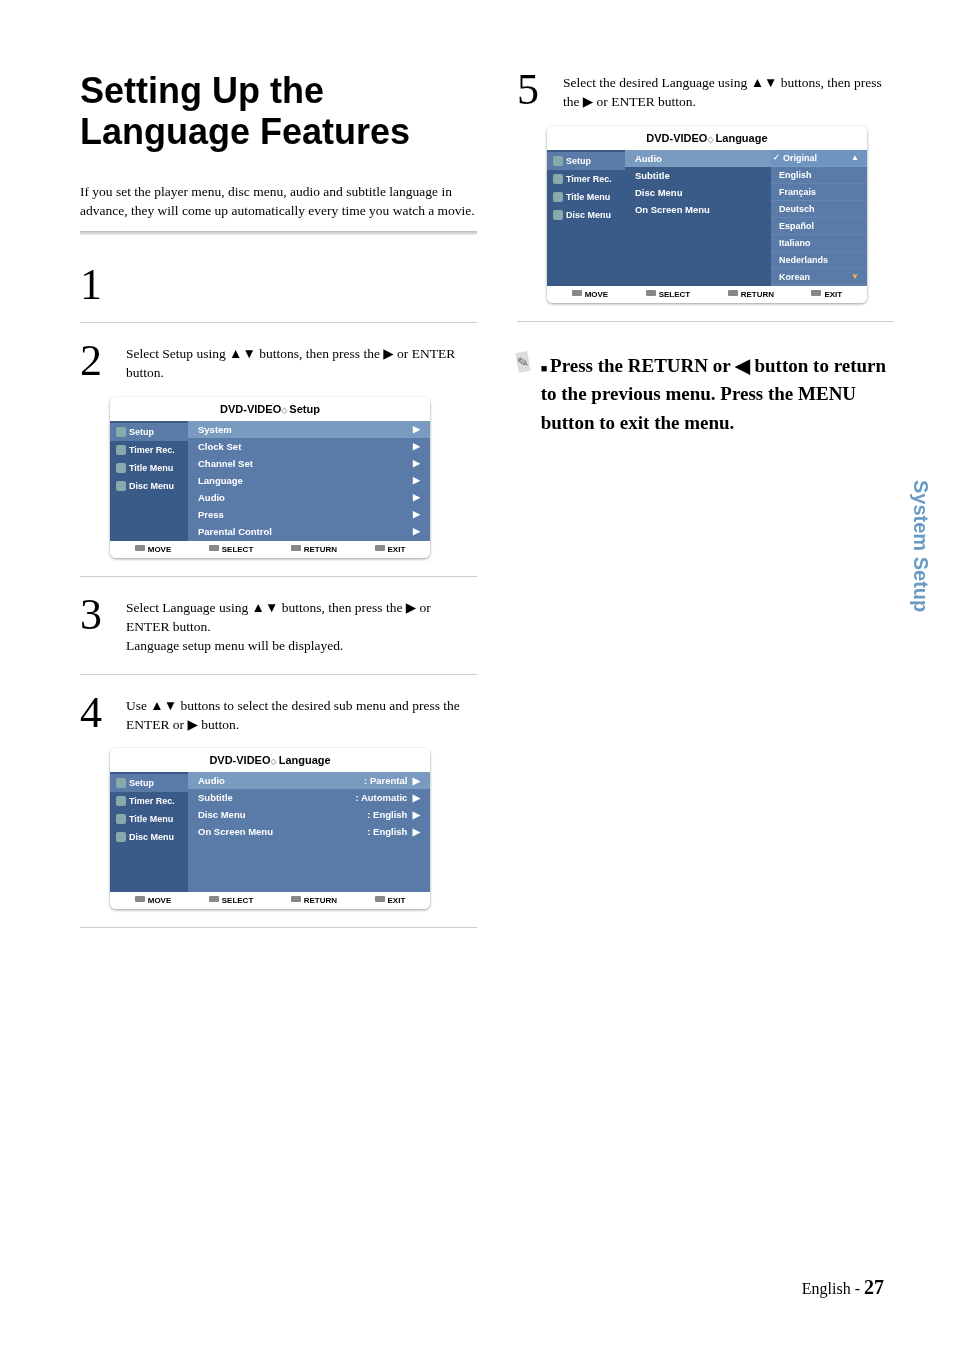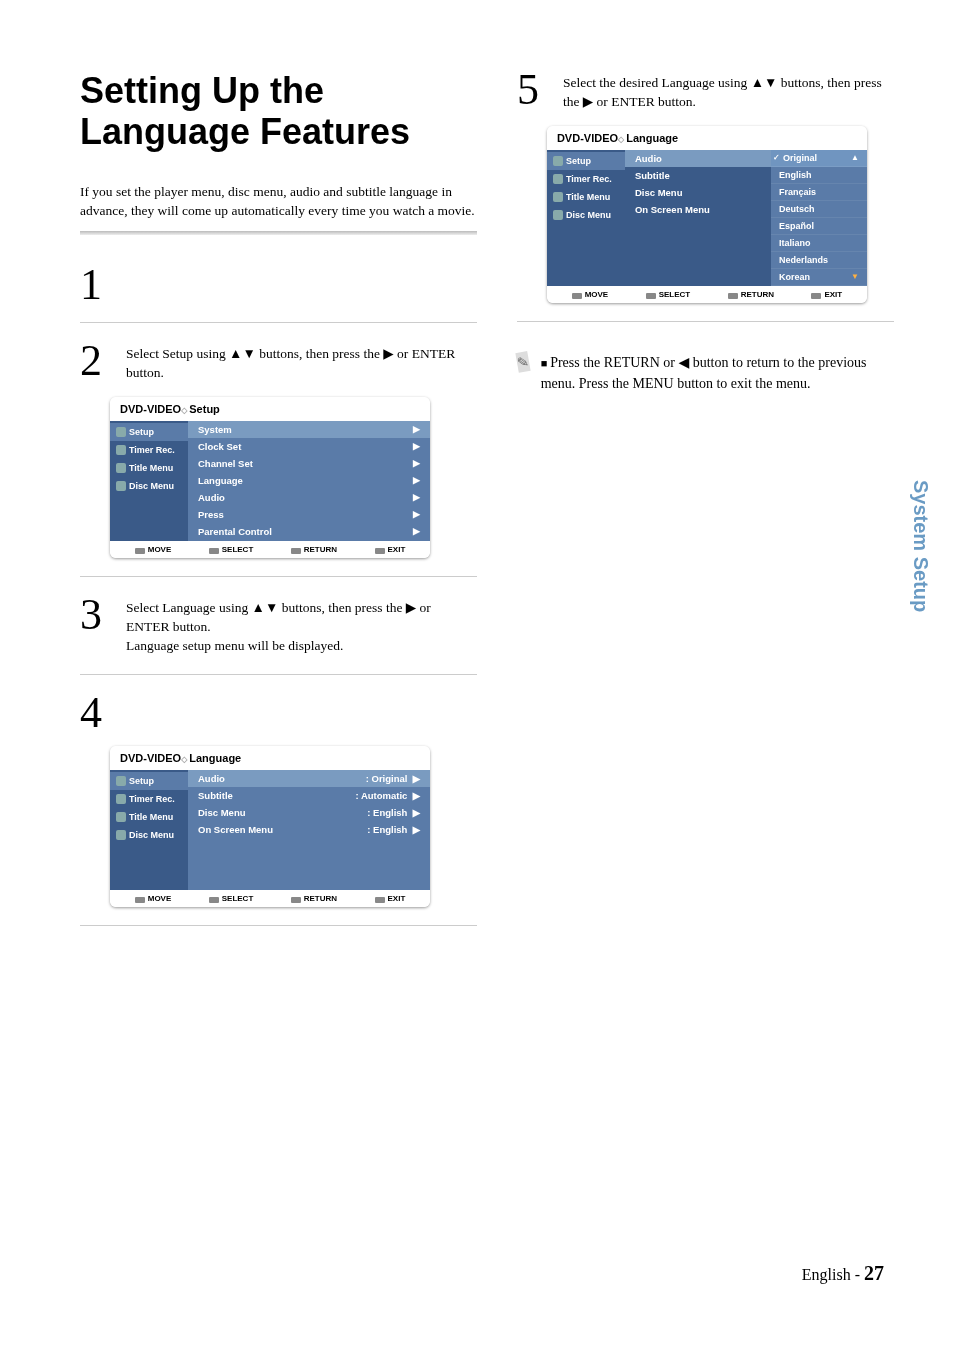--- a/index.html
+++ b/index.html
@@ -63,21 +63,21 @@
     margin: 14px 0 14px 30px;
     border-radius: 6px;
     box-shadow: 0 1px 3px rgba(0,0,0,0.4);
     overflow: hidden;
     font-family: Arial, sans-serif;
     font-size: 10px;
   }
   .menu-header {
     background: #fff;
     display: flex;
-    justify-content: flex-start;
+    justify-content: center;
     padding: 6px 10px;
     font-weight: bold;
     font-size: 11px;
   }
   .menu-body {
     background: #3a5a88;
     display: flex;
     min-height: 120px;
   }
   .menu-sidebar {
@@ -118,21 +118,21 @@
   .menu-row.highlight { background: #7a9bc0; }
   .menu-row .chev { font-size: 9px; }
   .menu-footer {
     background: #fff;
     display: flex;
     justify-content: space-around;
     padding: 4px 6px;
     font-size: 8px;
     font-weight: bold;
   }
-  .menu-footer span { display: flex; align-items: flex-end; gap: 3px; }
+  .menu-footer span { display: flex; align-items: flex-start; gap: 3px; }
   .btn-icon { width: 10px; height: 6px; background: #888; border-radius: 1px; display:inline-block;}
   .dropdown-col {
     width: 96px;
     padding: 0;
   }
   .dropdown-item {
     background: #5a7ba8;
     color: #fff;
     font-size: 9px;
     font-weight: bold;
@@ -157,35 +157,35 @@
   .note-icon {
     width: 20px; height: 20px;
     background: #ddd;
     display: flex;
     align-items: center;
     justify-content: center;
     font-size: 14px;
     color: #666;
     transform: rotate(-10deg);
   }
-  .note-text { font-size: 14px; line-height: 1.5; }
+  .note-text { font-size: 19px; line-height: 1.5; font-weight: bold; }
   .note-bullet::before { content: "■ "; font-size: 11px;}
   .side-tab {
     position: absolute;
     right: 22px;
     top: 480px;
     writing-mode: vertical-rl;
     font-family: Arial, sans-serif;
     font-weight: bold;
     font-size: 20px;
     color: #6a9bc4;
   }
   .footer {
     position: absolute;
-    bottom: 64px;
+    bottom: 50px;
     right: 70px;
     font-size: 16px;
   }
   .footer .pnum { font-weight: bold; font-size: 20px; }
   .lang-crumb { font-weight: bold; }
   .lang-crumb::before { content: "◇"; font-size: 8px; margin-right:2px; color:#aaa;}
   .arrow-up::after{content:"▲"; font-size:8px; color:#fff; float:right;}
   .arrow-dn::after{content:"▼"; font-size:8px; color:#ffb040; float:right;}
 </style>
 </head>
@@ -289,20 +289,21 @@
       <div class="step-num">3</div>
       <div class="step-text">
         <span>Select Language using ▲▼ buttons, then press the ▶ or ENTER button.</span><br>
         <span>Language setup menu will be displayed.</span>
       </div>
     </div>
     <hr class="hr-thin">
 
     <div class="step">
       <div class="step-num">4</div>
+      <div class="step-text">Use ▲▼ buttons to select the desired sub menu and press the ENTER or ▶ button.</div>
     </div>
 
     <div class="menu-card">
       <div class="menu-header">
         <span>DVD-VIDEO</span>
         <span class="lang-crumb">Language</span>
       </div>
       <div class="menu-body">
         <div class="menu-sidebar">
           <div class="sidebar-item active">
@@ -318,21 +319,21 @@
               <span>Title Menu</span>
             </div>
           <div class="sidebar-item">
               <span class="sidebar-icon"></span>
               <span>Disc Menu</span>
             </div>
         </div>
         <div class="menu-list">
           <div class="menu-row highlight">
               <span>Audio</span>
-              <span><span>: Original</span> &nbsp;▶</span>
+              <span><span>: Parental</span> &nbsp;▶</span>
             </div>
           <div class="menu-row">
               <span>Subtitle</span>
               <span><span>: Automatic</span> &nbsp;▶</span>
             </div>
           <div class="menu-row">
               <span>Disc Menu</span>
               <span><span>: English</span> &nbsp;▶</span>
             </div>
           <div class="menu-row">

